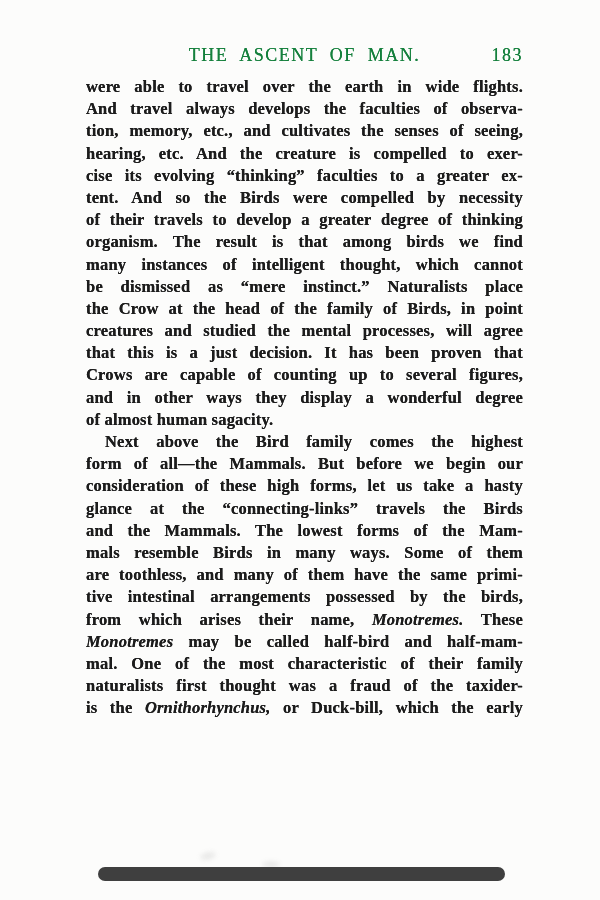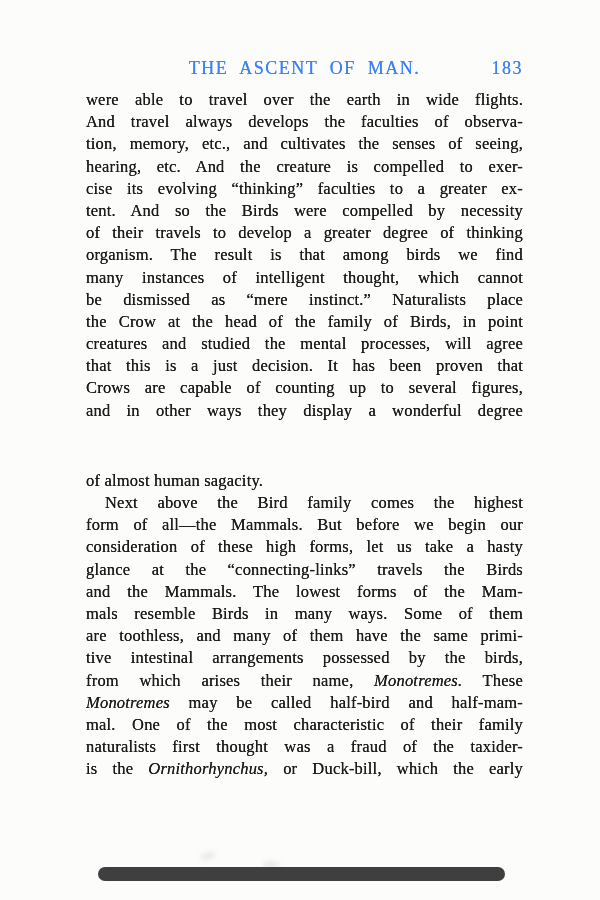--- a/index.html
+++ b/index.html
@@ -2,36 +2,37 @@
 <html><head>
 <meta charset="utf-8">
 <style>
   html,body { margin:0; padding:0; background:#ffffff; }
   .page {
     position:relative; width:600px; height:900px;
     background:#fcfcfb; overflow:hidden;
     font-family:"Liberation Serif", serif; color:#1c1c1c;
   }
   .header {
-    position:absolute; left:86px; top:58px; width:437px;
-    font-size:18px; color:#3b82f6;
+    position:absolute; left:86px; top:45px; width:437px;
+    font-size:18px; color:#15803d;
     text-shadow:0 0 0.3px currentColor;
   }
   .title { text-align:center; letter-spacing:1.5px; word-spacing:6px; }
   .pagenum { position:absolute; right:0; top:0; letter-spacing:1.5px;text-align:center; }
   .text-block {
-    position:absolute; left:86px; top:89px; width:437px;
+    position:absolute; left:86px; top:76px; width:437px;
     font-size:16.5px; letter-spacing:0.2px;
     text-shadow:0 0 0.3px currentColor;
+    font-weight:bold;
   }
   .line {
     height:22.2px; line-height:22.2px; overflow:hidden;
     text-align:justify; text-align-last:justify;
   }
-  .line.noj { text-align:center; text-align-last:left;margin-top:48px; }
+  .line.noj { text-align:center; text-align-last:left; }
   .line.ind { text-indent:19px; }
   .line em { font-style:italic; }
   .smudge {
     position:absolute; border-radius:50%;
     background:rgba(90,90,90,0.10); filter:blur(2px);
   }
   .s1 { left:200px; top:852px; width:16px; height:8px; transform:rotate(-15deg); }
   .s2 { left:262px; top:861px; width:18px; height:7px; }
   .scan-bar {
     position:absolute; left:98px; top:867px; width:407px; height:14px;

